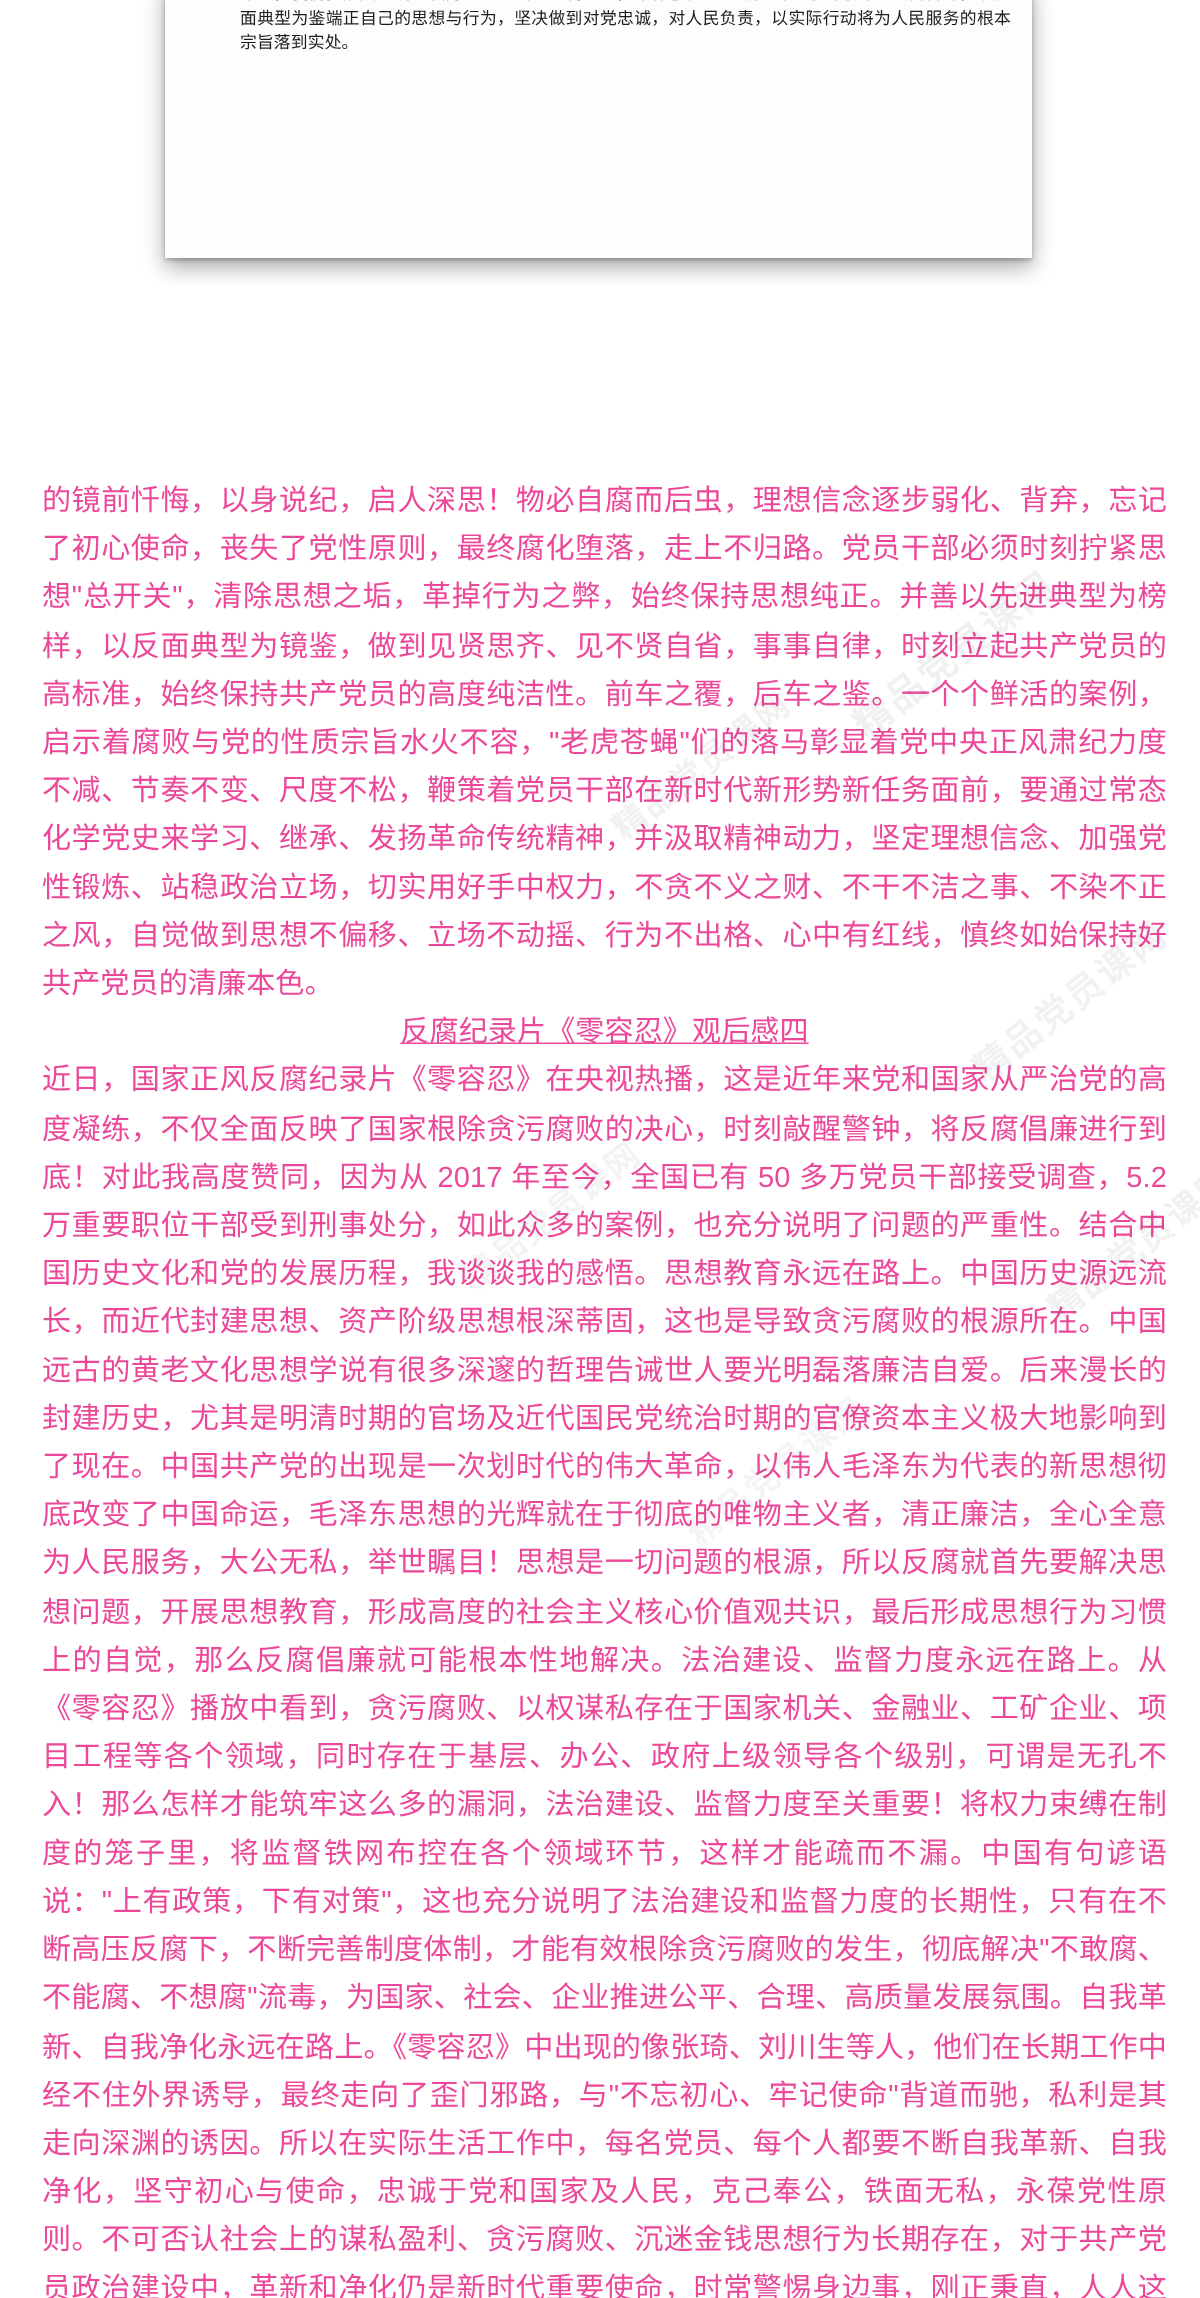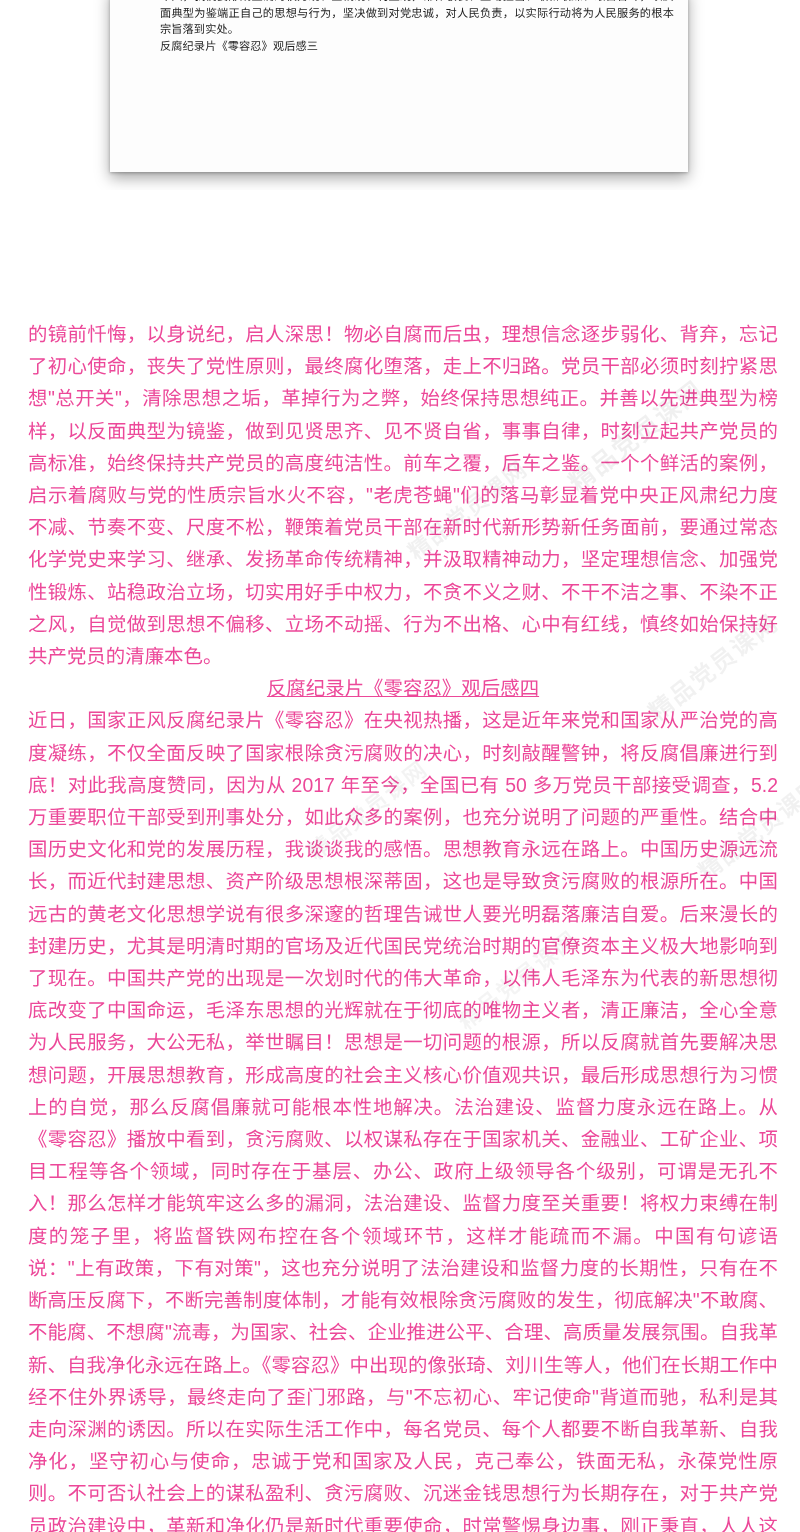--- a/index.html
+++ b/index.html
@@ -111,21 +111,20 @@
   .wm.w5 { left: 690px; top: 860px; font-size: 23px; opacity: 0.05; }
   .wm.w6 { left: 450px; top: 1010px; font-size: 22px; opacity: 0.04; }
 </style>
 </head>
 <body>
 
 <div class="preview-card-wrap">
   <div class="preview-card">
     <div class="preview-inner">
       <p>年人，我们要形成正确的权力观、金钱观、利益观，常怀敬畏、主动担当、敢新敢躁、艰苦奋斗，以反面典型为鉴端正自己的思想与行为，坚决做到对党忠诚，对人民负责，以实际行动将为人民服务的根本宗旨落到实处。</p>
-      <p class="heading">反腐纪录片《零容忍》观后感三</p>
     </div>
   </div>
 </div>
 
 <div class="doc-body">
   <p>的镜前忏悔，以身说纪，启人深思！物必自腐而后虫，理想信念逐步弱化、背弃，忘记了初心使命，丧失了党性原则，最终腐化堕落，走上不归路。党员干部必须时刻拧紧思想"总开关"，清除思想之垢，革掉行为之弊，始终保持思想纯正。并善以先进典型为榜样，以反面典型为镜鉴，做到见贤思齐、见不贤自省，事事自律，时刻立起共产党员的高标准，始终保持共产党员的高度纯洁性。前车之覆，后车之鉴。一个个鲜活的案例，启示着腐败与党的性质宗旨水火不容，"老虎苍蝇"们的落马彰显着党中央正风肃纪力度不减、节奏不变、尺度不松，鞭策着党员干部在新时代新形势新任务面前，要通过常态化学党史来学习、继承、发扬革命传统精神，并汲取精神动力，坚定理想信念、加强党性锻炼、站稳政治立场，切实用好手中权力，不贪不义之财、不干不洁之事、不染不正之风，自觉做到思想不偏移、立场不动摇、行为不出格、心中有红线，慎终如始保持好共产党员的清廉本色。</p>
   <p class="heading">反腐纪录片《零容忍》观后感四</p>
   <p>近日，国家正风反腐纪录片《零容忍》在央视热播，这是近年来党和国家从严治党的高度凝练，不仅全面反映了国家根除贪污腐败的决心，时刻敲醒警钟，将反腐倡廉进行到底！对此我高度赞同，因为从 2017 年至今，全国已有 50 多万党员干部接受调查，5.2 万重要职位干部受到刑事处分，如此众多的案例，也充分说明了问题的严重性。结合中国历史文化和党的发展历程，我谈谈我的感悟。思想教育永远在路上。中国历史源远流长，而近代封建思想、资产阶级思想根深蒂固，这也是导致贪污腐败的根源所在。中国远古的黄老文化思想学说有很多深邃的哲理告诫世人要光明磊落廉洁自爱。后来漫长的封建历史，尤其是明清时期的官场及近代国民党统治时期的官僚资本主义极大地影响到了现在。中国共产党的出现是一次划时代的伟大革命，以伟人毛泽东为代表的新思想彻底改变了中国命运，毛泽东思想的光辉就在于彻底的唯物主义者，清正廉洁，全心全意为人民服务，大公无私，举世瞩目！思想是一切问题的根源，所以反腐就首先要解决思想问题，开展思想教育，形成高度的社会主义核心价值观共识，最后形成思想行为习惯上的自觉，那么反腐倡廉就可能根本性地解决。法治建设、监督力度永远在路上。从《零容忍》播放中看到，贪污腐败、以权谋私存在于国家机关、金融业、工矿企业、项目工程等各个领域，同时存在于基层、办公、政府上级领导各个级别，可谓是无孔不入！那么怎样才能筑牢这么多的漏洞，法治建设、监督力度至关重要！将权力束缚在制度的笼子里，将监督铁网布控在各个领域环节，这样才能疏而不漏。中国有句谚语说："上有政策，下有对策"，这也充分说明了法治建设和监督力度的长期性，只有在不断高压反腐下，不断完善制度体制，才能有效根除贪污腐败的发生，彻底解决"不敢腐、不能腐、不想腐"流毒，为国家、社会、企业推进公平、合理、高质量发展氛围。自我革新、自我净化永远在路上。《零容忍》中出现的像张琦、刘川生等人，他们在长期工作中经不住外界诱导，最终走向了歪门邪路，与"不忘初心、牢记使命"背道而驰，私利是其走向深渊的诱因。所以在实际生活工作中，每名党员、每个人都要不断自我革新、自我净化，坚守初心与使命，忠诚于党和国家及人民，克己奉公，铁面无私，永葆党性原则。不可否认社会上的谋私盈利、贪污腐败、沉迷金钱思想行为长期存在，对于共产党员政治建设中，革新和净化仍是新时代重要使命，时常警惕身边事，刚正秉直，人人这样，中华民族复兴伟业必将早日实现。伟大的祖国必将风清气正，温馨和谐，繁荣昌盛。</p>
 </div>
 

